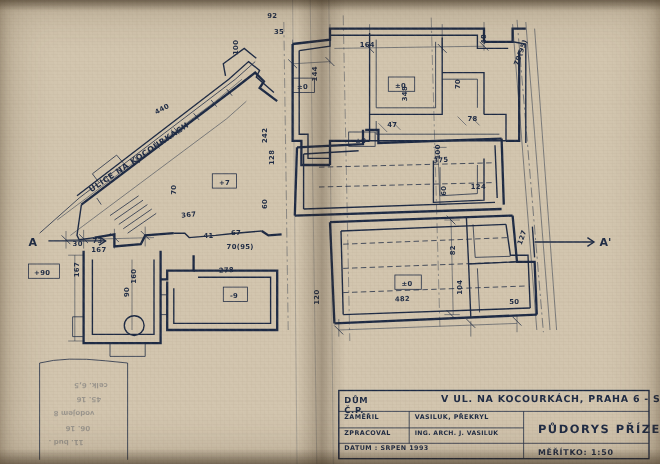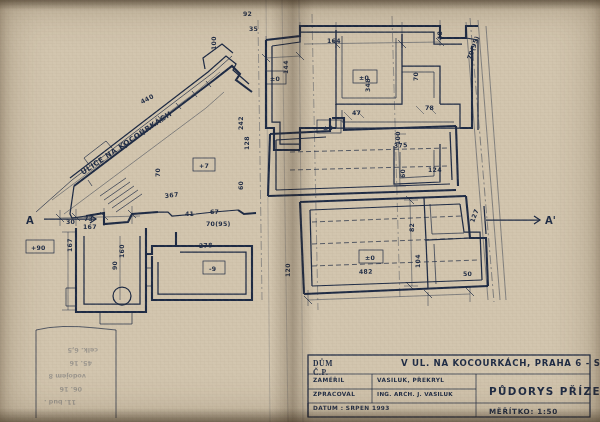--- a/index.html
+++ b/index.html
@@ -320,21 +320,21 @@
       <path class="ink w-thin" d="M308 374 L590 374"></path>
       <path class="ink w-thin" d="M308 389 L476 389"></path>
       <path class="ink w-thin" d="M308 403 L590 403"></path>
       <path class="ink w-thin" d="M372 374 L372 403"></path>
       <path class="ink w-thin" d="M476 374 L476 417"></path>
       <path class="ink w-thin" d="M308 403 L308 417"></path>
     </g>
   </svg>
 
   <div style="position:absolute;left:313px;top:359px;" class="txt">
-    <div style="position:absolute;left:0;top:0;font-size:7.6px;letter-spacing:.6px;color:#1d2a44;font-weight:700;font-family:Liberation Serif, serif;">DŮM Č.P.</div>
+    <div style="position:absolute;left:0;top:0;font-size:7.6px;letter-spacing:.6px;color:#1d2a44;font-weight:700;">DŮM Č.P.</div>
     <div style="position:absolute;left:88px;top:-1px;font-size:8.6px;letter-spacing:.7px;color:#1d2a44;font-weight:700;white-space:nowrap;">V UL. NA KOCOURKÁCH, PRAHA 6 - STŘEŠOVICE</div>
 
     <div style="position:absolute;left:0;top:18px;font-size:5.8px;letter-spacing:.4px;color:#1d2a44;font-weight:700;">ZAMĚŘIL</div>
     <div style="position:absolute;left:64px;top:18px;font-size:5.8px;letter-spacing:.4px;color:#1d2a44;font-weight:700;white-space:nowrap;">VASILUK, PŘEKRYL</div>
 
     <div style="position:absolute;left:0;top:32px;font-size:5.8px;letter-spacing:.4px;color:#1d2a44;font-weight:700;">ZPRACOVAL</div>
     <div style="position:absolute;left:64px;top:32px;font-size:5.6px;letter-spacing:.3px;color:#1d2a44;font-weight:700;white-space:nowrap;">ING. ARCH. J. VASILUK</div>
 
     <div style="position:absolute;left:0;top:46px;font-size:5.8px;letter-spacing:.4px;color:#1d2a44;font-weight:700;white-space:nowrap;">DATUM : SRPEN 1993</div>
 

